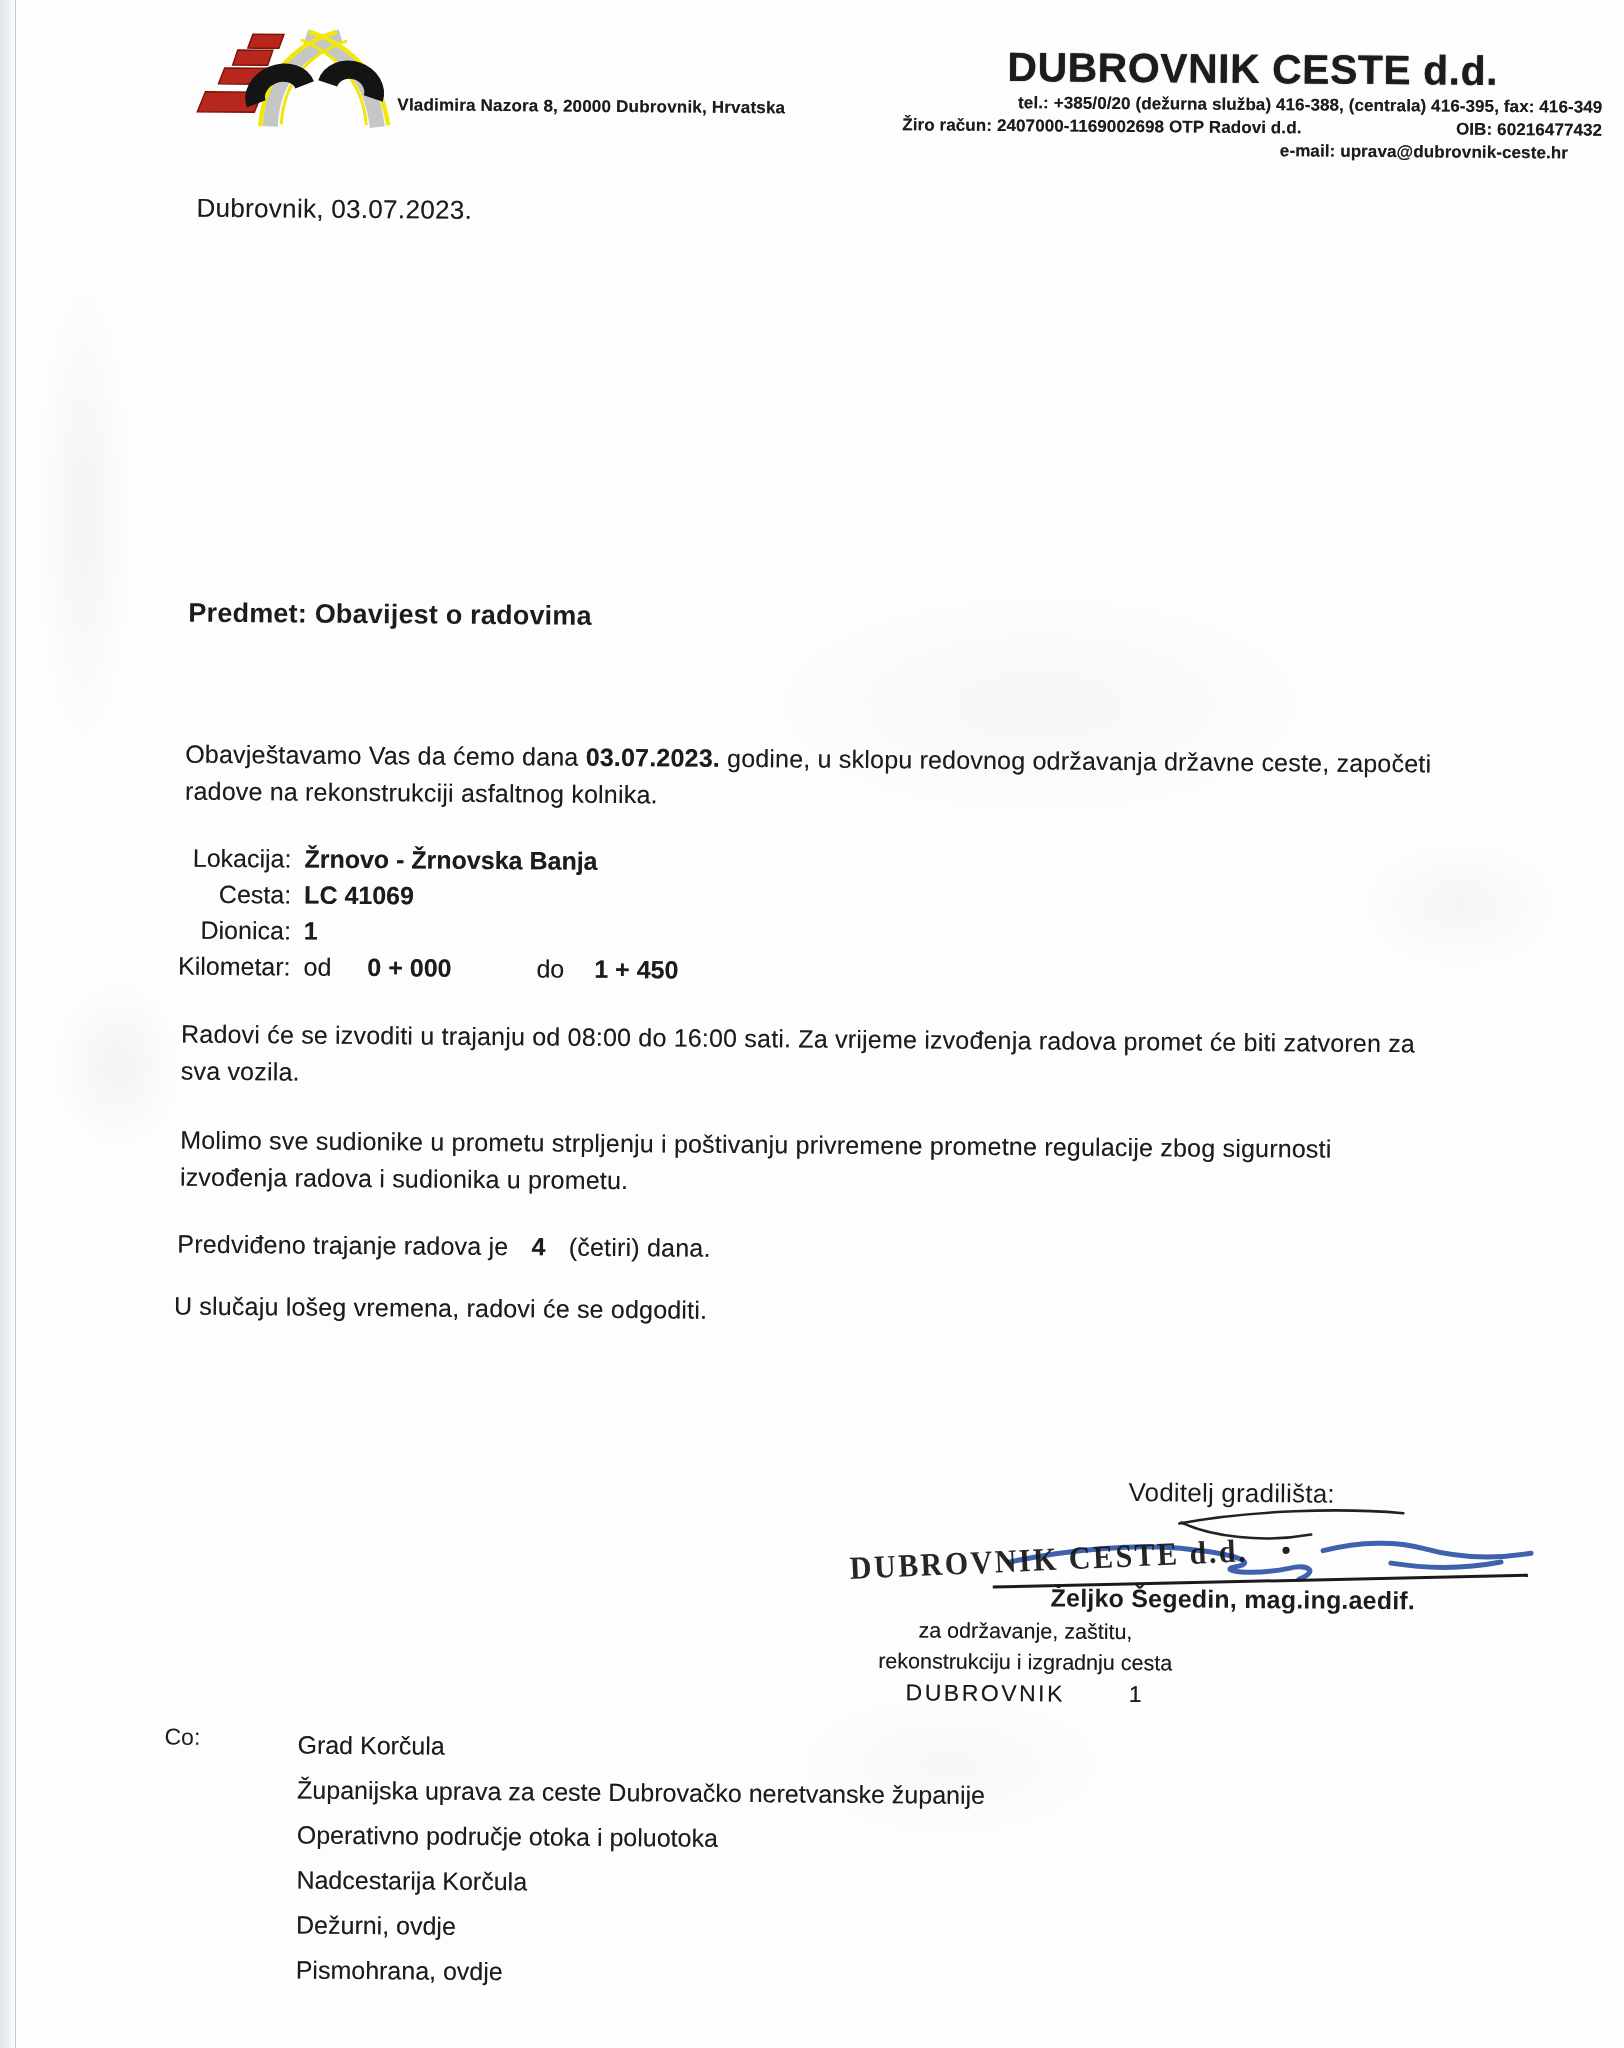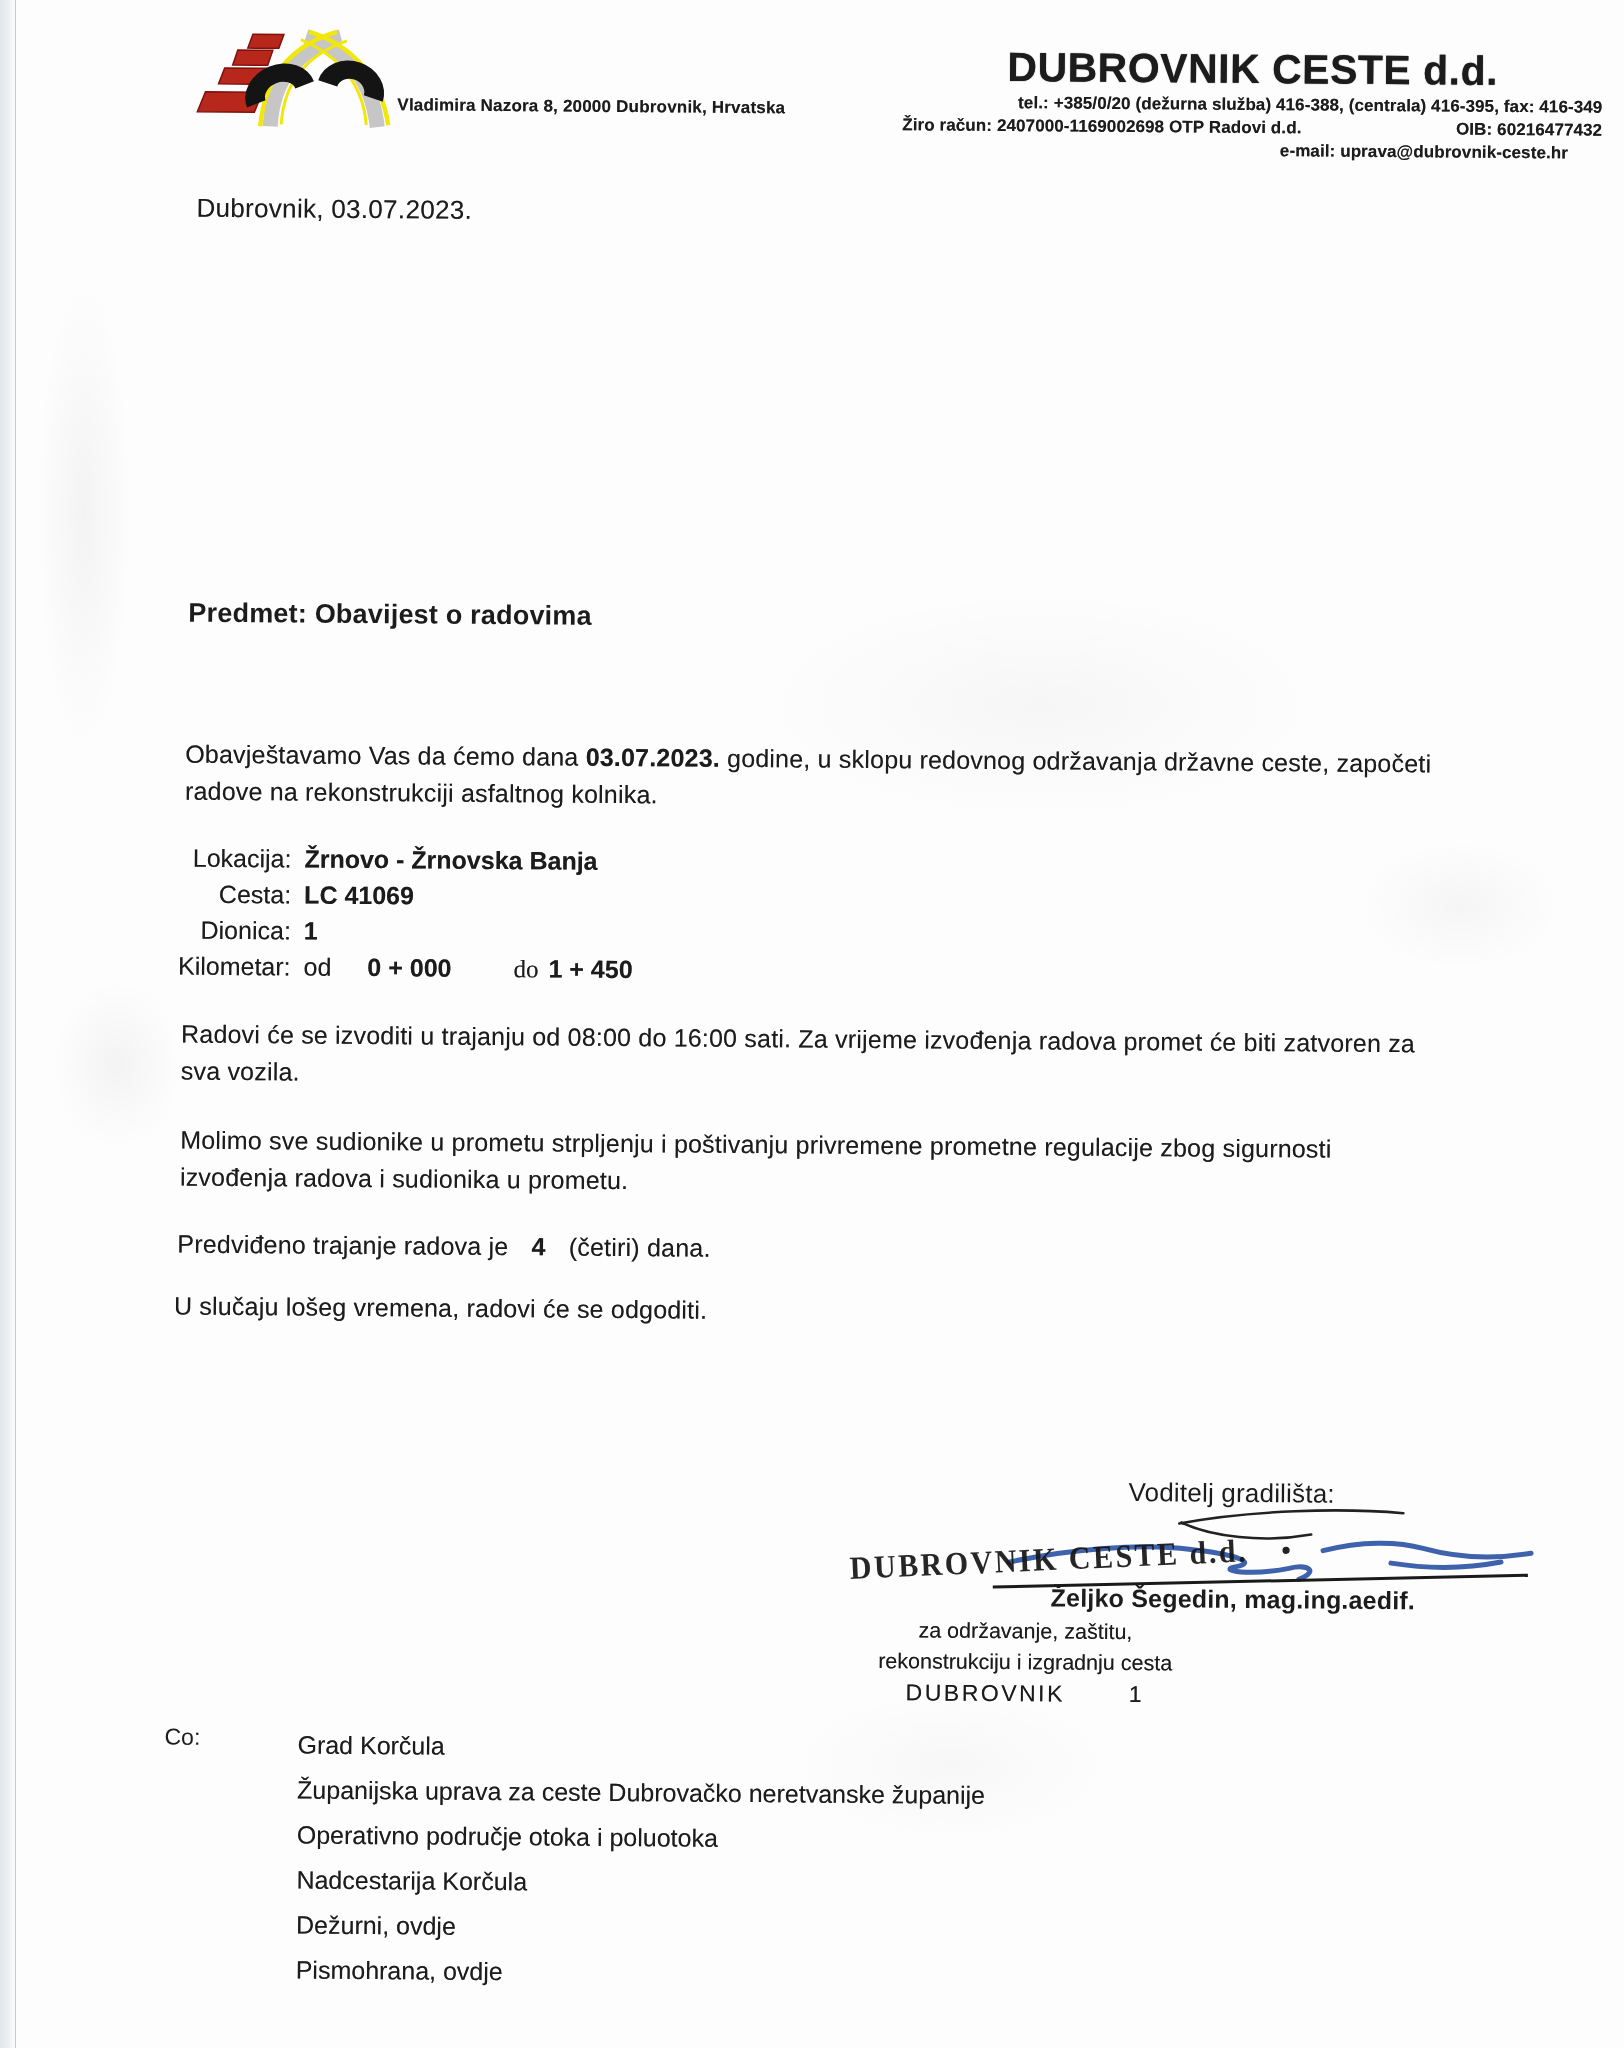--- a/index.html
+++ b/index.html
@@ -128,21 +128,21 @@
         <span class="detail-label">Cesta:</span>
         <span class="detail-value b">LC 41069</span>
       </div>
       <div class="detail-row">
         <span class="detail-label">Dionica:</span>
         <span class="detail-value b">1</span>
       </div>
       <div class="detail-row">
         <span class="detail-label">Kilometar:</span>
         <span class="detail-value">
-          <span>od</span><span class="b" style="margin-left:36px;">0 + 000</span><span style="margin-left:62px;font-family:Liberation Serif, serif;">do</span><span class="b" style="margin-left:10px;">1 + 450</span>
+          <span>od</span><span class="b" style="margin-left:36px;">0 + 000</span><span style="margin-left:85px;">do</span><span class="b" style="margin-left:30px;">1 + 450</span>
         </span>
       </div>
     </div>
 
     <div class="abs p2 para">Radovi će se izvoditi u trajanju od 08:00 do 16:00 sati. Za vrijeme izvođenja radova promet će biti zatvoren za sva vozila.</div>
     <div class="abs p3 para">Molimo sve sudionike u prometu strpljenju i poštivanju privremene prometne regulacije zbog sigurnosti izvođenja radova i sudionika u prometu.</div>
 
     <div class="abs p4 para">
       <span>Predviđeno trajanje radova je</span>
       <span class="b" style="margin:0 16px;">4</span>

